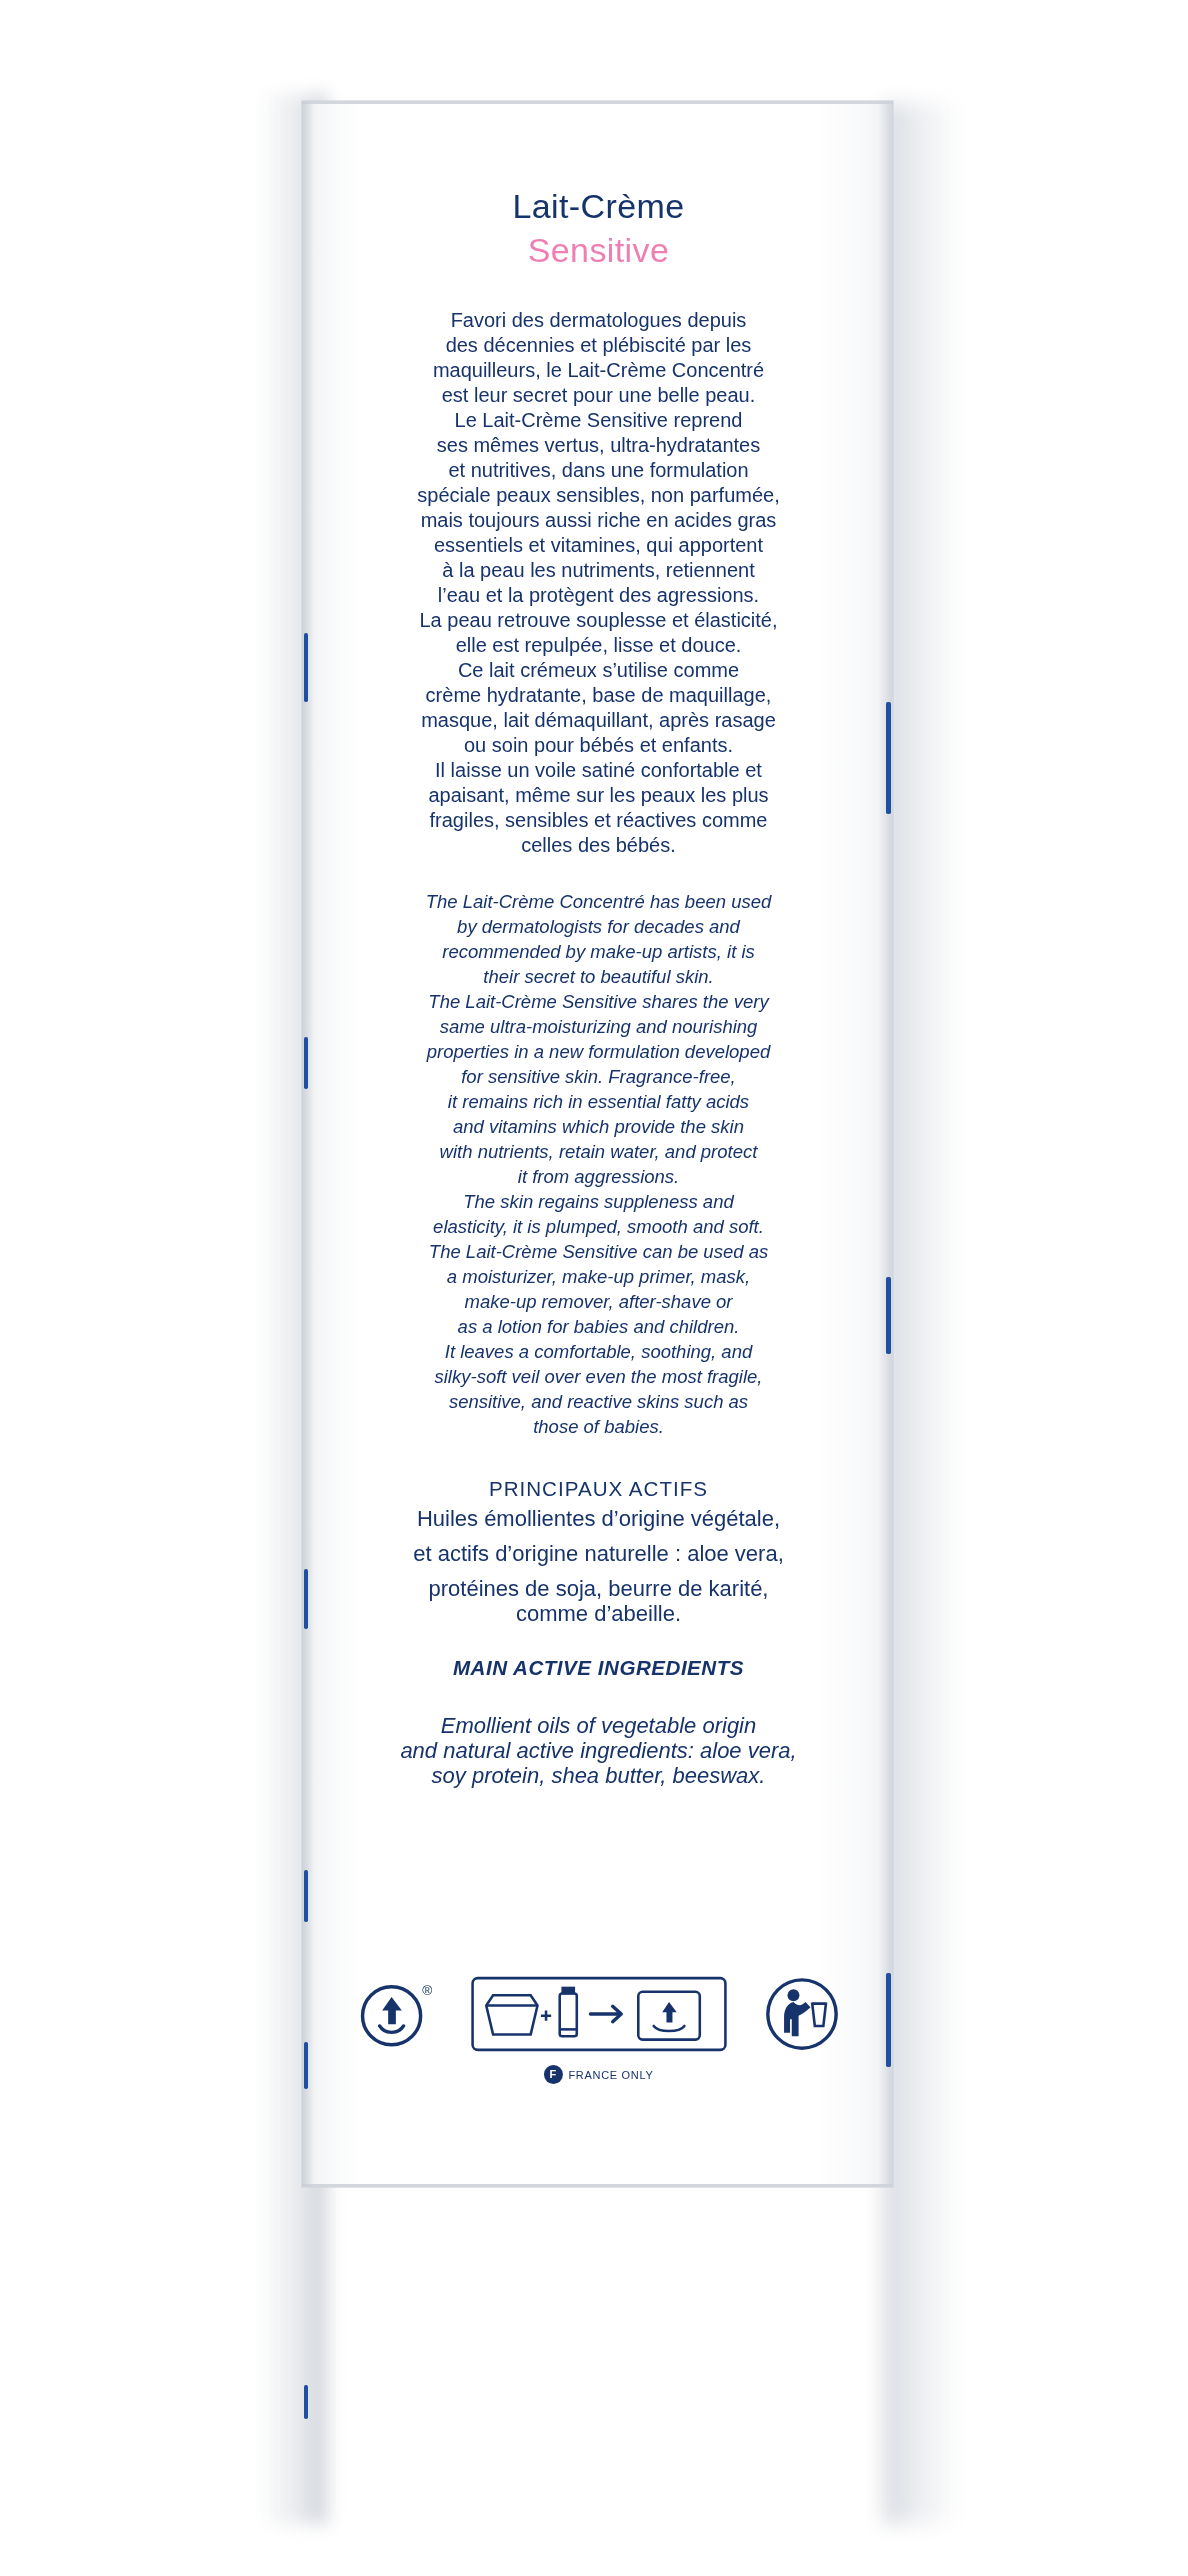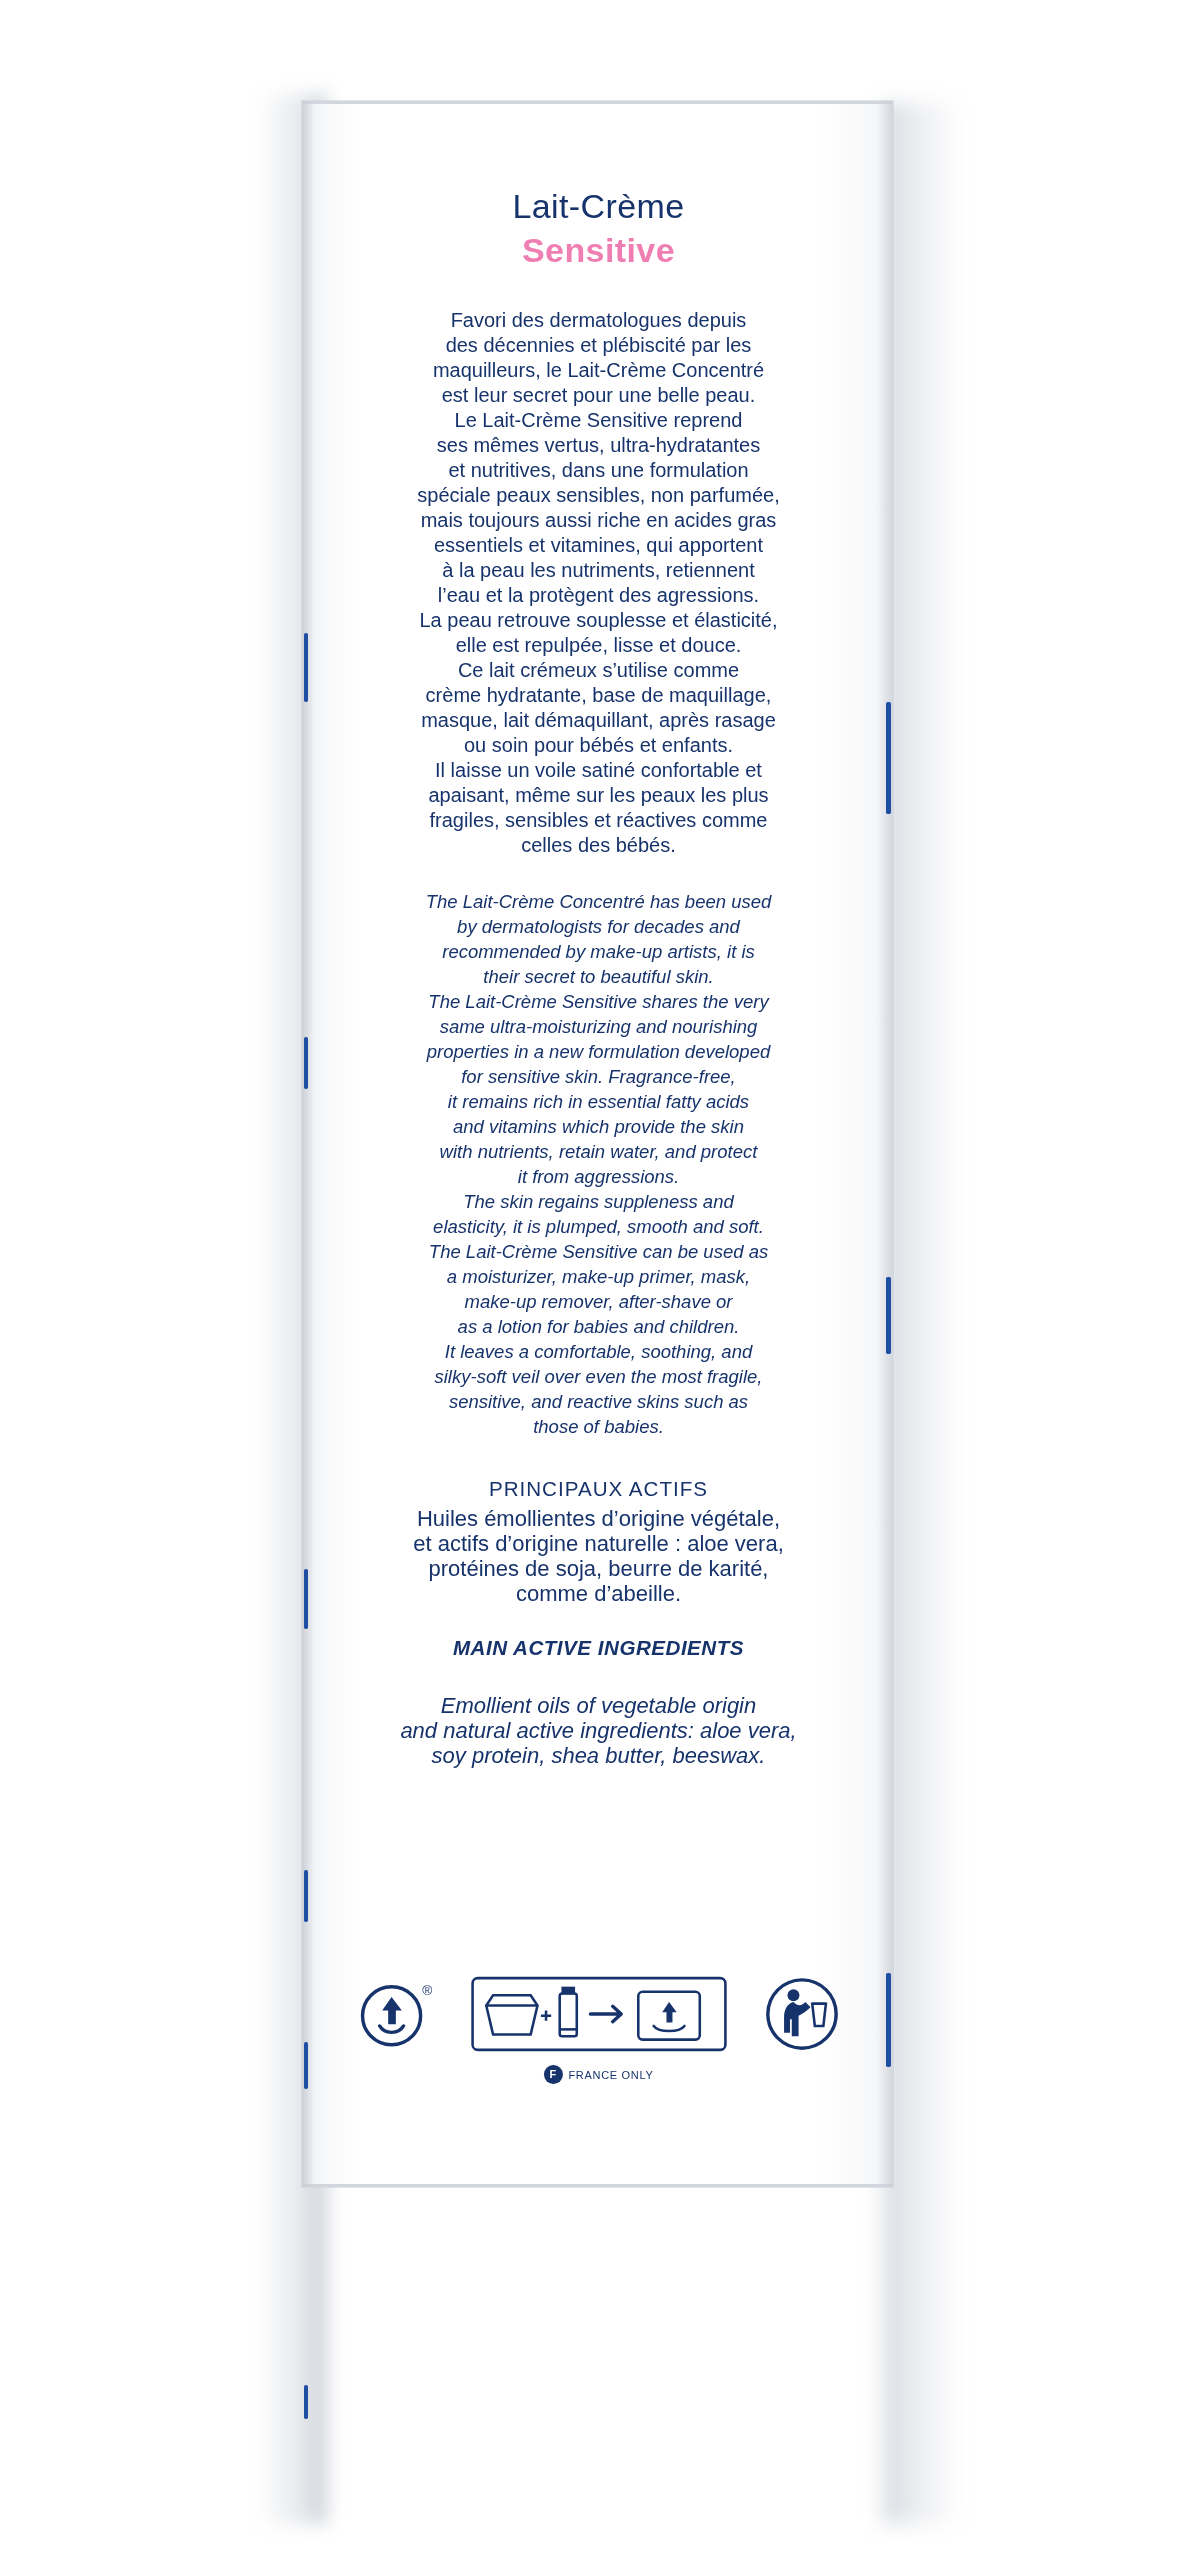--- a/index.html
+++ b/index.html
@@ -115,21 +115,21 @@
     margin-top: 86px;
     font-size: 34px;
     letter-spacing: 0.4px;
     color: #17336b;
     font-weight: 400;
   }
   .brand-line2 {
     margin-top: 5.2px;
     font-size: 34px;
     color: #ef7fb2;
-    font-weight: 700;
+    font-weight: 400;
     letter-spacing: 0.4px;
   }
 
   .para-block {
     margin-top: 38px;
     font-size: 20px;
     line-height: 25px;
     color: #17336b;
   }
   .para-block p { margin: 0; }
@@ -274,21 +274,21 @@
         <p>as a lotion for babies and children.</p>
         <p>It leaves a comfortable, soothing, and</p>
         <p>silky-soft veil over even the most fragile,</p>
         <p>sensitive, and reactive skins such as</p>
         <p>those of babies.</p>
       </div>
 
       <div class="section-head">PRINCIPAUX ACTIFS</div>
       <div class="section-body">
         <p style="margin:0">Huiles émollientes d’origine végétale,</p>
-        <p style="margin:0">et actifs d’origine naturelle : aloe vera,</p>
+        <p style="margin:10px">et actifs d’origine naturelle : aloe vera,</p>
         <p style="margin:0">protéines de soja, beurre de karité,</p>
         <p style="margin:0">comme d’abeille.</p>
       </div>
 
       <div class="section-head en">MAIN ACTIVE INGREDIENTS</div>
       <div class="section-body en">
         <p style="margin:0">Emollient oils of vegetable origin</p>
         <p style="margin:0">and natural active ingredients: aloe vera,</p>
         <p style="margin:0">soy protein, shea butter, beeswax.</p>
       </div>

